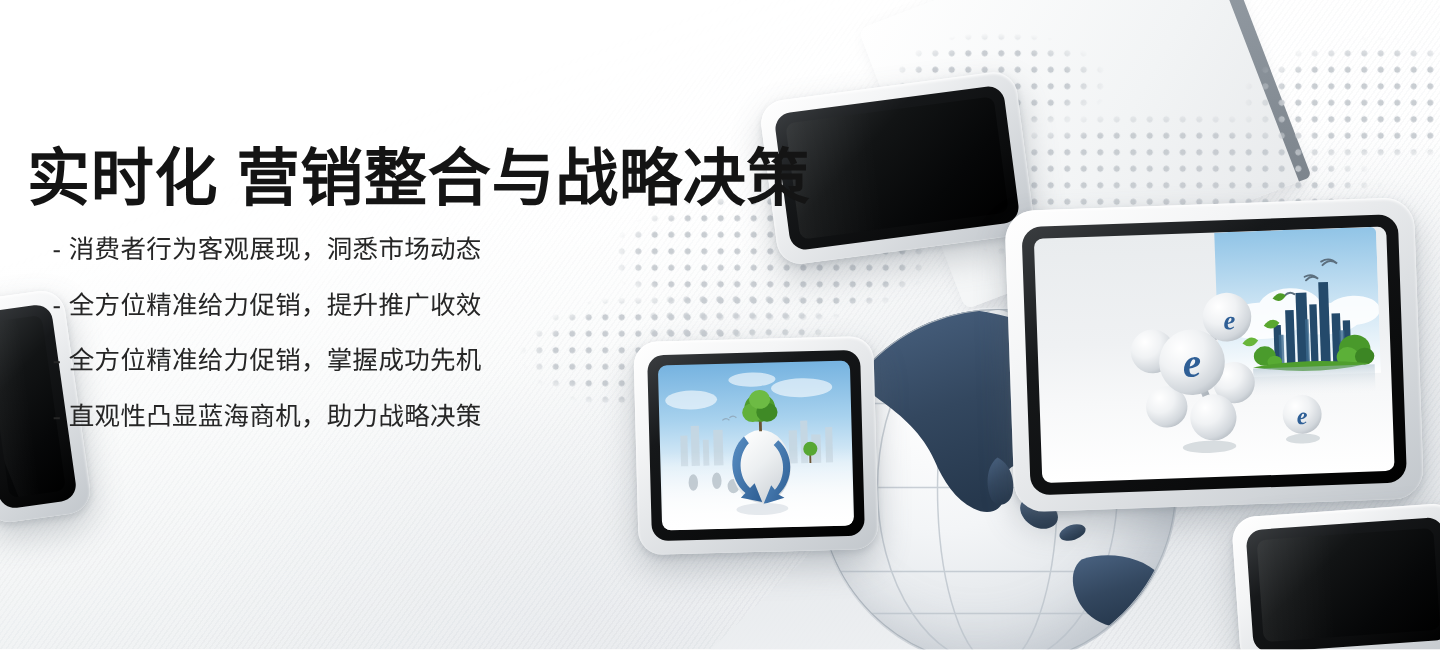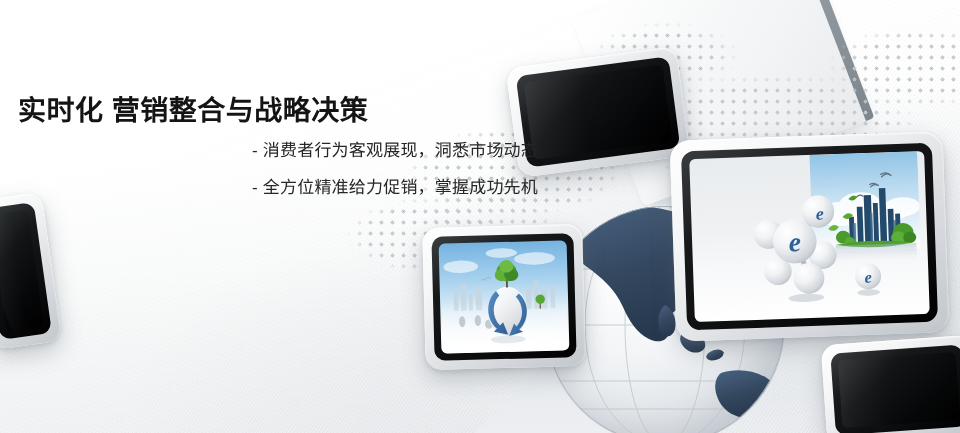--- a/index.html
+++ b/index.html
@@ -168,28 +168,28 @@
 
   
   .text-block{
     position:absolute;
     left:18px; top:96px;
     width:520px;
     z-index:20;
   }
   .headline{
     margin:0 0 16px 0;
-    font-size:28px;
+    font-size:42px;
     line-height:1.08;
     font-weight:700;
     letter-spacing:.5px;
     color:#141414;
     white-space:nowrap;
   }
-  .bullets{ margin:0; padding:0; list-style:none;text-align:right; }
+  .bullets{ margin:17px; padding:0; list-style:none; }
   .bullets li{
     font-size:17px;
     line-height:1;
     color:#262626;
     margin-bottom:20px;
     white-space:nowrap;
     letter-spacing:.2px;
   }
   .bullets li:last-child{ margin-bottom:0; }
   .dash{ margin-right:5px; }
@@ -470,18 +470,24 @@
     </div>
   </div>
 
   <div class="text-block">
     <h1 class="headline">实时化 营销整合与战略决策</h1>
     <ul class="bullets">
       <li>
         <span class="dash">-</span><span>消费者行为客观展现，洞悉市场动态</span>
       </li>
       <li>
+        <span class="dash">-</span><span>全方位精准给力促销，提升推广收效</span>
+      </li>
+      <li>
         <span class="dash">-</span><span>全方位精准给力促销，掌握成功先机</span>
       </li>
+      <li>
+        <span class="dash">-</span><span>直观性凸显蓝海商机，助力战略决策</span>
+      </li>
     </ul>
   </div>
 
 </div>
 
 </body></html>

